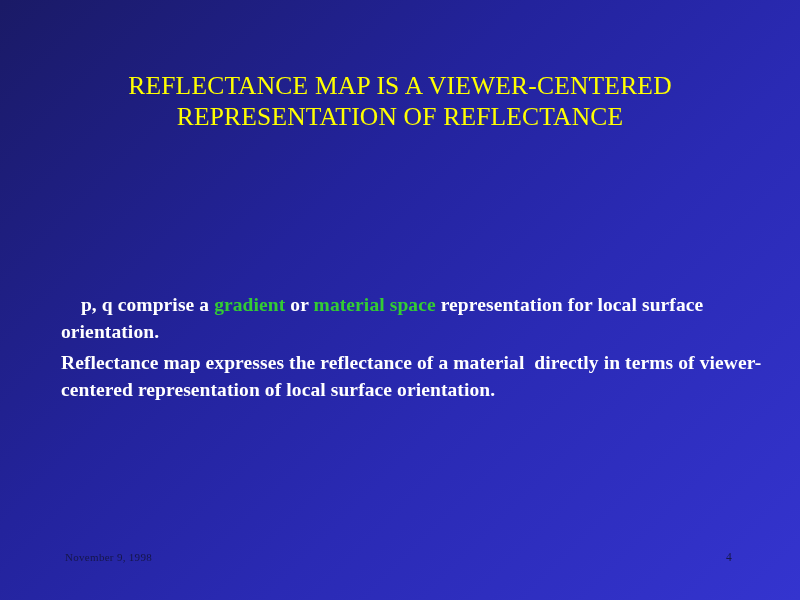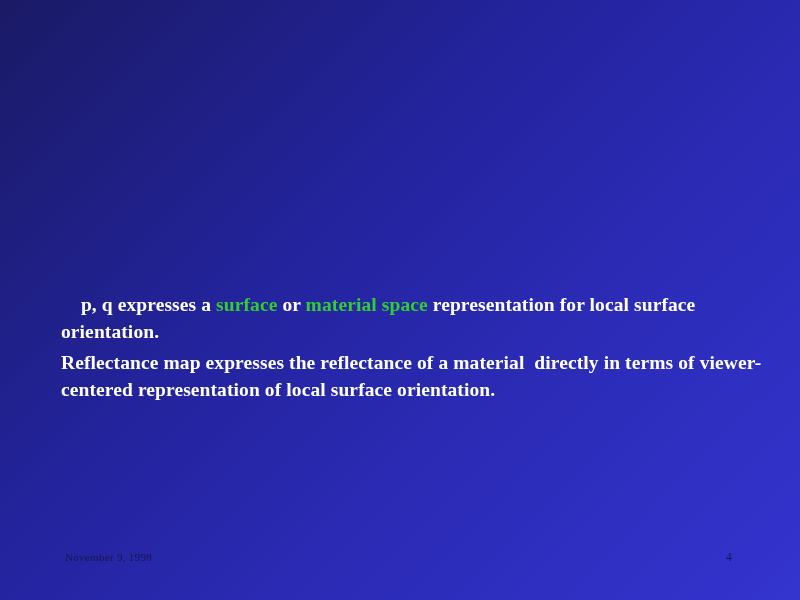--- a/index.html
+++ b/index.html
@@ -98,24 +98,26 @@
     color: #16164a;
     font-size: 11.5px;
     font-weight: normal;
   }
 </style>
 </head>
 <body>
 
 <div id="slide">
 
+  <div id="title">REFLECTANCE MAP IS A VIEWER-CENTERED
+REPRESENTATION OF REFLECTANCE</div>
 
 
   <div class="para" id="para-gradient">
-    <span>p, q expresses a </span><span class="hl-green">surface</span><span> or </span><span class="hl-green">material space</span><span> representation for local surface orientation.</span>
+    <span>p, q comprise a </span><span class="hl-green">gradient</span><span> or </span><span class="hl-green">material space</span><span> representation for local surface orientation.</span>
   </div>
 
   <div class="para" id="para-reflectance">Reflectance map expresses the reflectance of a material  directly in terms of viewer-centered representation of local surface orientation.</div>
 
   <div id="footer">
     <div id="footer-date">November 9, 1998</div>
     <div id="footer-page">4</div>
   </div>
 
 </div>

